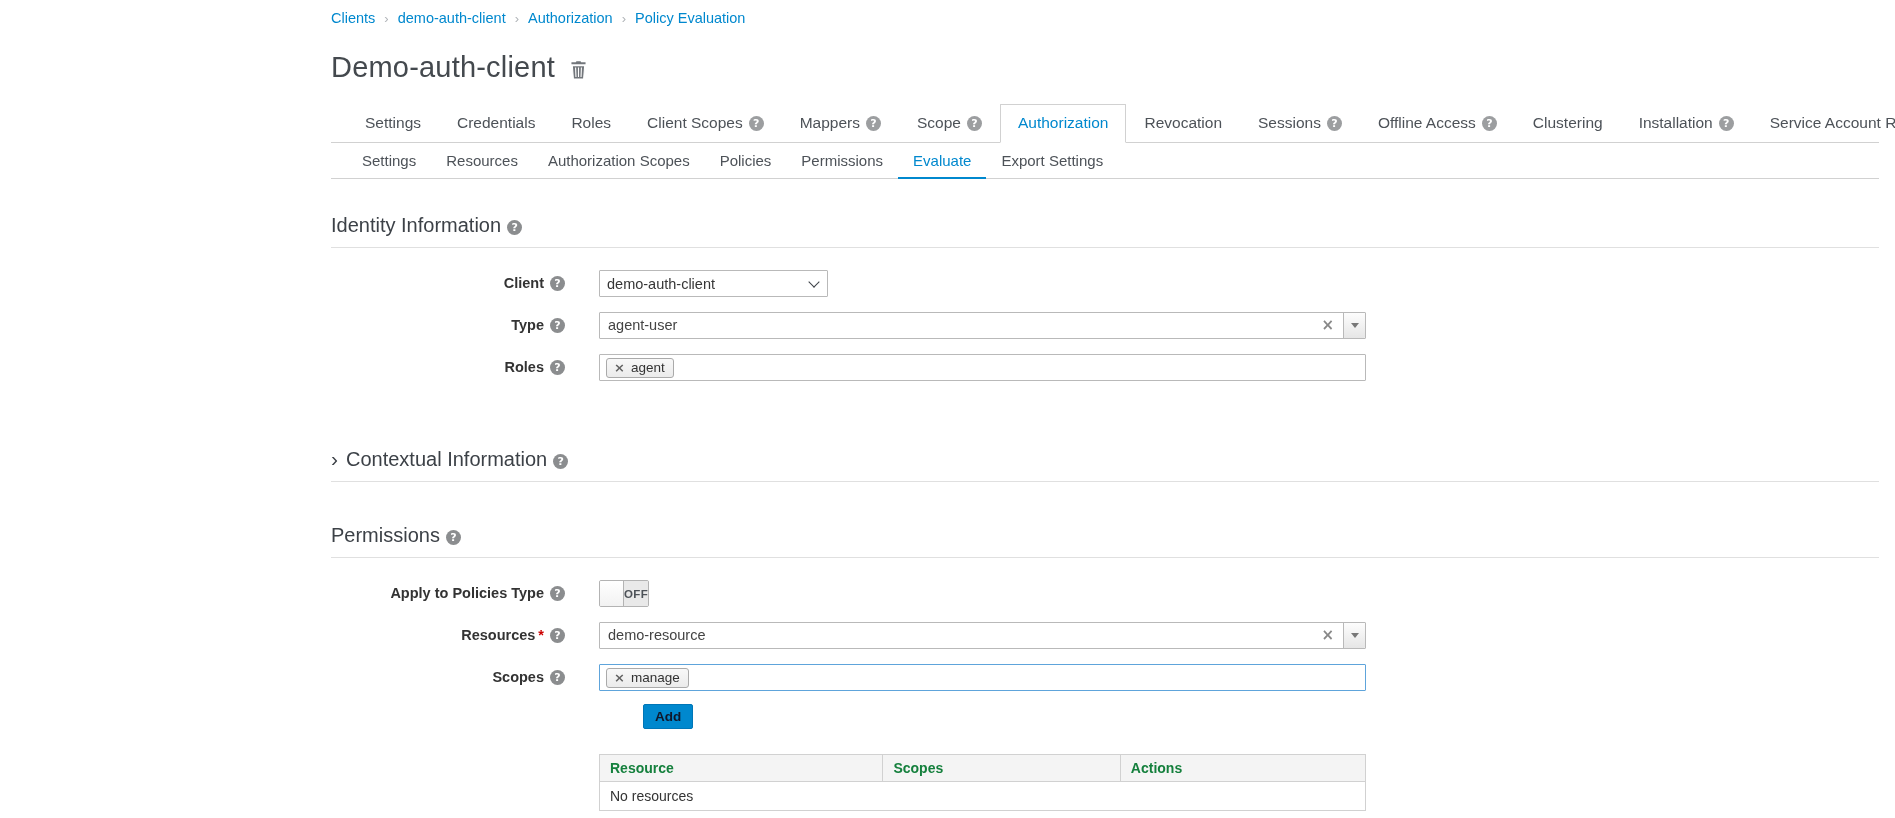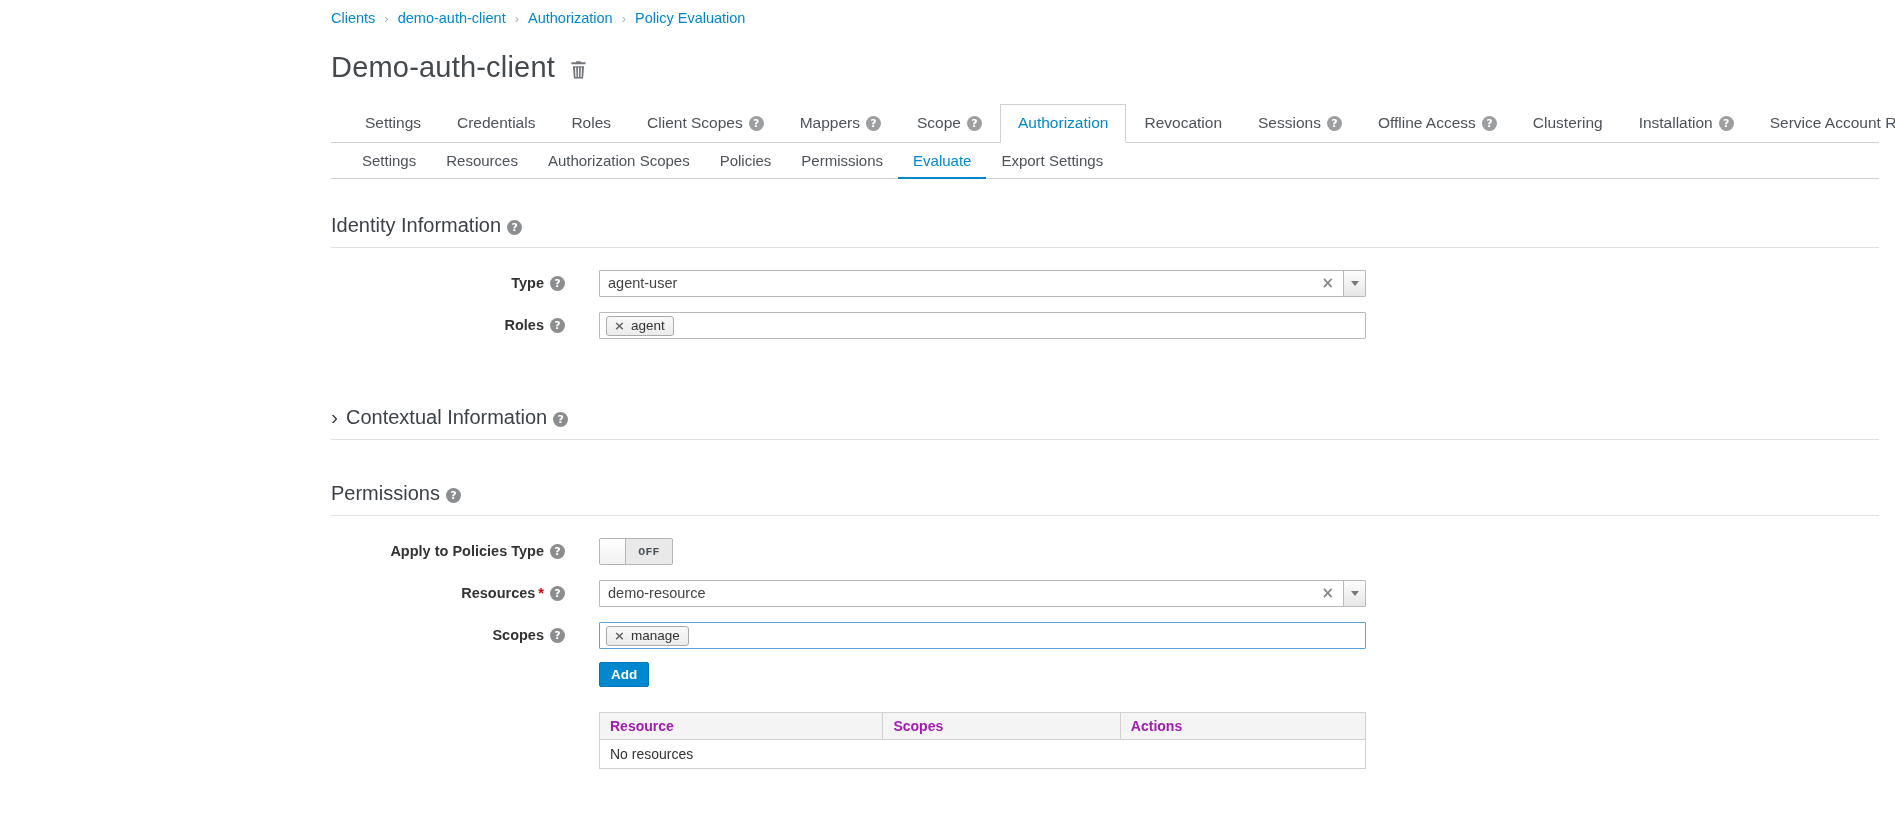--- a/index.html
+++ b/index.html
@@ -118,47 +118,46 @@
     border-radius: 3px; background: linear-gradient(#f8f8f8, #ebebeb);
     padding: 1px 8px 2px 7px; margin: 1px 3px; font-size: 13.5px; color: #333;
   }
   .tag-x {
     color: #636363; font-weight: bold; font-size: 13px; margin-right: 6px;
     cursor: pointer; font-family: "DejaVu Sans", sans-serif;
   }
 
   
   .toggle {
-    width: 74px; height: 27px; border: 1px solid #b3b3b3; border-radius: 2px;
+    width: 50px; height: 27px; border: 1px solid #b3b3b3; border-radius: 2px;
     display: flex; overflow: hidden; cursor: pointer; background: #fff;
     box-shadow: inset 0 1px 1px rgba(0,0,0,0.05);
-    font-family: Liberation Mono, monospace;
   }
   .toggle-knob { width: 26px; background: linear-gradient(#fff,#f2f2f2); border-right: 1px solid #b3b3b3; }
   .toggle-off-label {
     flex: 1; background: #e9e9e9; display: flex; align-items: center;
     justify-content: center; font-size: 11.5px; font-weight: bold; color: #4d5258;
     letter-spacing: 0.3px;
   }
 
   
   .btn { display: inline-block; border-radius: 2px; cursor: pointer; text-align: center; }
   .btn-primary {
-    background: #0088ce; border: 1px solid #0076b7; color: #ffffff;
-    font-size: 14px; font-weight: 600; padding: 4px 12px;
+    background: #0088ce; border: 1px solid #0076b7; color: #0f172a;
+    font-size: 14px; font-weight: 600; padding: 4px 12px; margin-left: 44px;
   }
   .btn-add { margin-top: 13px; padding: 4px 11px; font-size: 13.5px; }
 
   
   table.results {
     width: 767px; border-collapse: collapse; margin-top: 25px; font-size: 14px;
   }
   table.results th {
     background: #f4f4f4; border: 1px solid #d1d1d1; padding: 5px 10px;
-    text-align: left; font-weight: 600; color: #a21caf;
+    text-align: left; font-weight: 600; color: #15803d;
   }
   table.results td { border: 1px solid #d1d1d1; padding: 6px 10px; color: #333; }
 </style>
 </head>
 <body>
 
 <div class="page">
 
   <div class="breadcrumb">
     <a>Clients</a><span class="sep">›</span><a>demo-auth-client</a><span class="sep">›</span><a>Authorization</a><span class="sep">›</span><a>Policy Evaluation</a>
@@ -203,20 +202,33 @@
       <li><span>Export Settings</span></li>
     </ul>
   </div>
 
   <h2 class="section-header sh-identity">
     <span>Identity Information</span><span class="help-icon">?</span>
   </h2>
 
   <div class="form-area">
 
+    <div class="form-row">
+      <div class="form-label">
+        <span>Client</span><span class="help-icon">?</span>
+      </div>
+      <div class="form-ctrl">
+        <div class="select-wrap">
+          <select class="kc-select">
+            <option>demo-auth-client</option>
+          </select>
+          <span class="select-caret"></span>
+        </div>
+      </div>
+    </div>
 
     <div class="form-row">
       <div class="form-label">
         <span>Type</span><span class="help-icon">?</span>
       </div>
       <div class="form-ctrl">
         <div class="combo">
           <span class="combo-text">agent-user</span>
           <span class="combo-clear">×</span>
           <span class="combo-btn">

